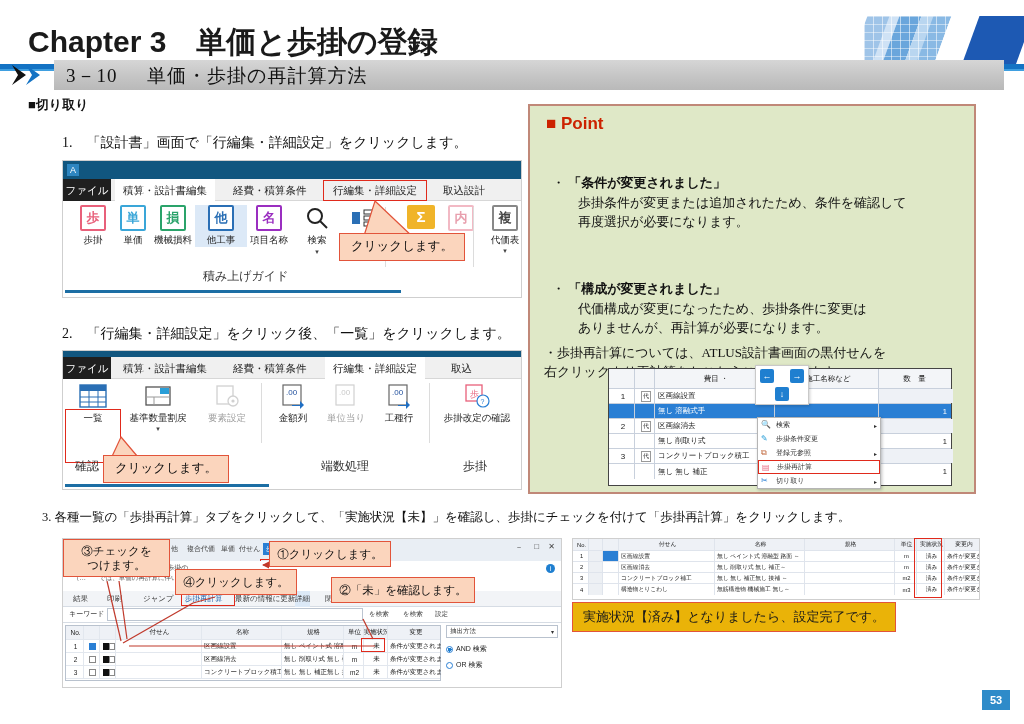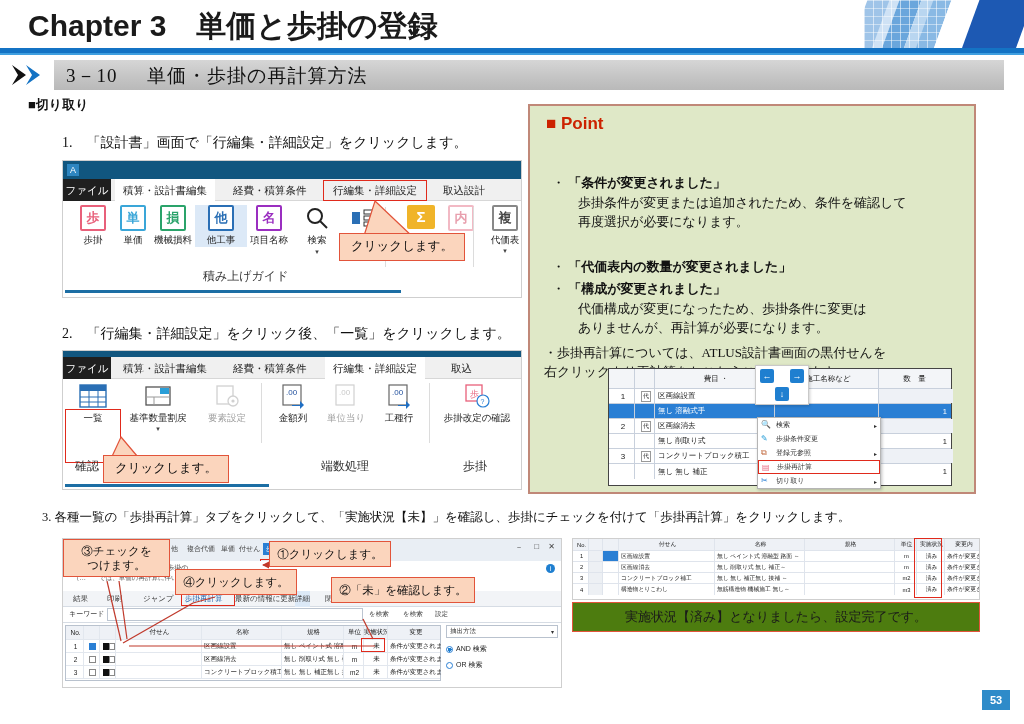--- a/index.html
+++ b/index.html
@@ -5,21 +5,21 @@
   * { box-sizing: border-box; margin: 0; padding: 0; }
   body {
     width: 1024px; height: 724px;
     background: #ffffff;
     font-family: "Liberation Sans", "DejaVu Sans", sans-serif;
     position: relative; overflow: hidden;
     color: #1a1a1a;
   }
 
   
-  .page-header { position:absolute; left:0; top:0; width:1024px; height:58px; background:#fff; }
+  .page-header { position:absolute; left:0; top:16px; width:1024px; height:58px; background:#fff; }
   .header-title {
     position:absolute; left:28px; top:6px;
     font-size:30px; font-weight:bold; letter-spacing:0px;
     font-family:"Liberation Sans","DejaVu Sans",sans-serif;
     white-space:nowrap;
   }
   .header-deco { position:absolute; right:0; top:0; width:160px; height:52px; overflow:hidden; }
   .hd-band { position:absolute; top:-6px; height:64px; transform:skewX(-20deg); }
   .hd1 { left:-6px;  width:26px; background:#9fc4e8; }
   .hd2 { left:16px;  width:10px; background:#cfe2f5; }
@@ -168,22 +168,22 @@
   .c2{left:16px;width:14px}
   .c3{left:30px;width:16px}
   .c4{left:46px;width:96px}
   .c5{left:142px;width:90px}
   .c6{left:232px;width:90px}
   .c7{left:322px;width:22px;justify-content:center}
   .c8{left:344px;width:28px;justify-content:center}
   .c9{left:372px;width:36px;border-right:none}
 
   
-  #note-done { position:absolute; left:572px; top:602px; width:408px; height:30px;
-     background:#4d7c0f; border:1.6px solid #e2543a; display:flex; align-items:center;
+  #note-done { position:absolute; left:572px; top:602px; width:324px; height:30px;
+     background:#eab308; border:1.6px solid #e2543a; display:flex; align-items:center;
      justify-content:center; font-size:13px; font-family:"Liberation Serif","DejaVu Serif",serif; }
 
   
   #pagenum { position:absolute; right:14px; bottom:14px; width:28px; height:20px; background:#2e8bc9;
      color:#fff; font-size:11px; font-weight:bold; display:flex; align-items:center; justify-content:center; }
 
   .arrow-svg { position:absolute; left:0; top:0; pointer-events:none; }
 </style>
 </head>
 <body>
@@ -410,24 +410,20 @@
 <div id="pointbox">
   <div class="pt-title">■ Point</div>
 
   <div class="pt-li" style="left:22px;top:68px">
     <span>・</span>
     <span class="pt-li b" style="position:static">「条件が変更されました」</span>
   </div>
   <div class="pt-li" style="left:48px;top:88px;white-space:pre-line;line-height:1.45">歩掛条件が変更または追加されたため、条件を確認して
 再度選択が必要になります。</div>
 
-  <div class="pt-li" style="left:22px;top:152px">
-    <span>・</span>
-    <span class="pt-li b" style="position:static">「代価表内の数量が変更されました」</span>
-  </div>
   <div class="pt-li" style="left:22px;top:174px">
     <span>・</span>
     <span class="pt-li b" style="position:static">「構成が変更されました」</span>
   </div>
   <div class="pt-li" style="left:48px;top:194px;white-space:pre-line;line-height:1.45">代価構成が変更になったため、歩掛条件に変更は
 ありませんが、再計算が必要になります。</div>
 
   <div class="pt-li" style="left:14px;top:238px;white-space:pre-line;line-height:1.45">・歩掛再計算については、ATLUS設計書画面の黒付せんを
  右クリックより再計算をおこなうこともできます。</div>
 

